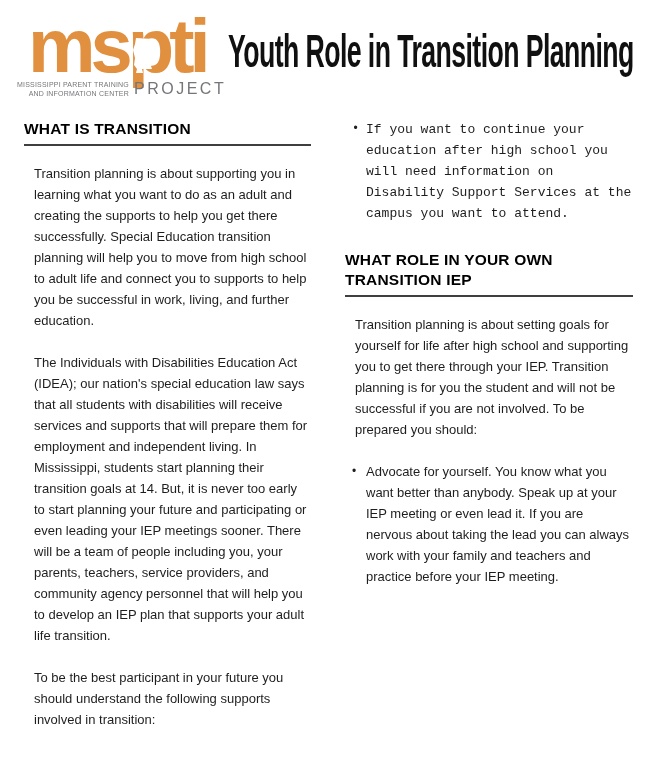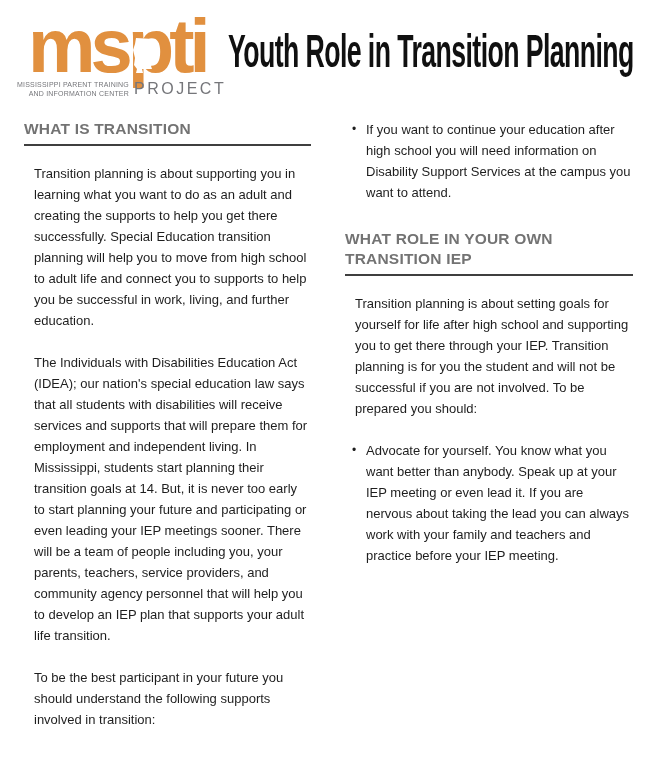--- a/index.html
+++ b/index.html
@@ -42,38 +42,38 @@
   
   .columns {
     position: absolute; top: 112px; left: 24px;
     display: flex; gap: 34px;
   }
   .col { font-size: 13px; line-height: 21px; }
   .col.left  { width: 287px; }
   .col.right { width: 288px; }
 
   h2 {
-    font-size: 15.5px; line-height: 20px; font-weight: 700; color: #737373;
+    font-size: 15.5px; line-height: 20px; font-weight: 700; color: #000000;
     letter-spacing: 0.2px;
     border-bottom: 2px solid #3F3F3F;
     padding-bottom: 5px;
     margin: 26px 0 17px 0;
   }
   .col.left h2:first-child { margin-top: 7px; }
 
   p { margin: 0 0 21px 10px; }
 
   ul { margin: 0; padding: 0; list-style: none; }
   li { position: relative; padding-left: 21px; margin: 0; }
   li::before {
     content: "\2022";
     position: absolute; left: 7px; top: 0;
     font-size: 12px;
   }
-  .col.right ul.top-list { margin-top: 7px; }
+  .col.right ul.top-list { margin-top: 7px; font-family: Liberation Mono, monospace; }
 </style>
 </head>
 <body>
 
 <div class="page">
 
   <header class="header">
     <div class="logo">
       <span class="wordmark">mspti</span>
       <svg class="state-svg" viewBox="0 0 21 35" xmlns="http://www.w3.org/2000/svg">

